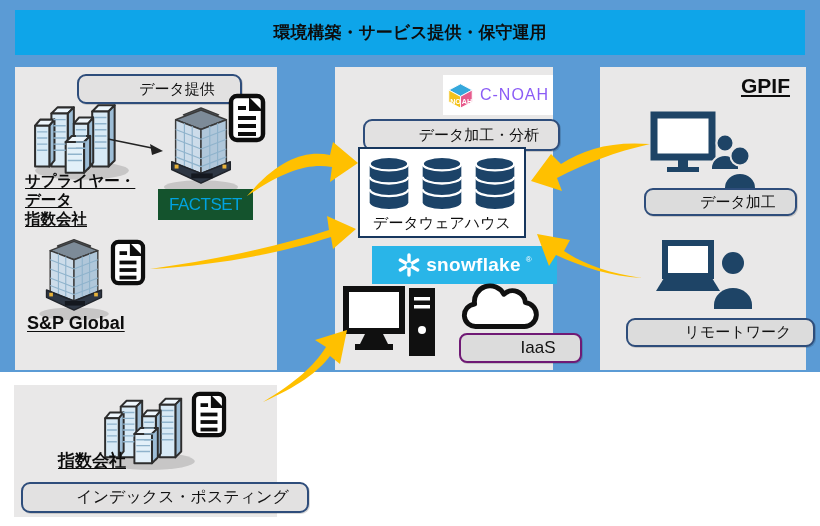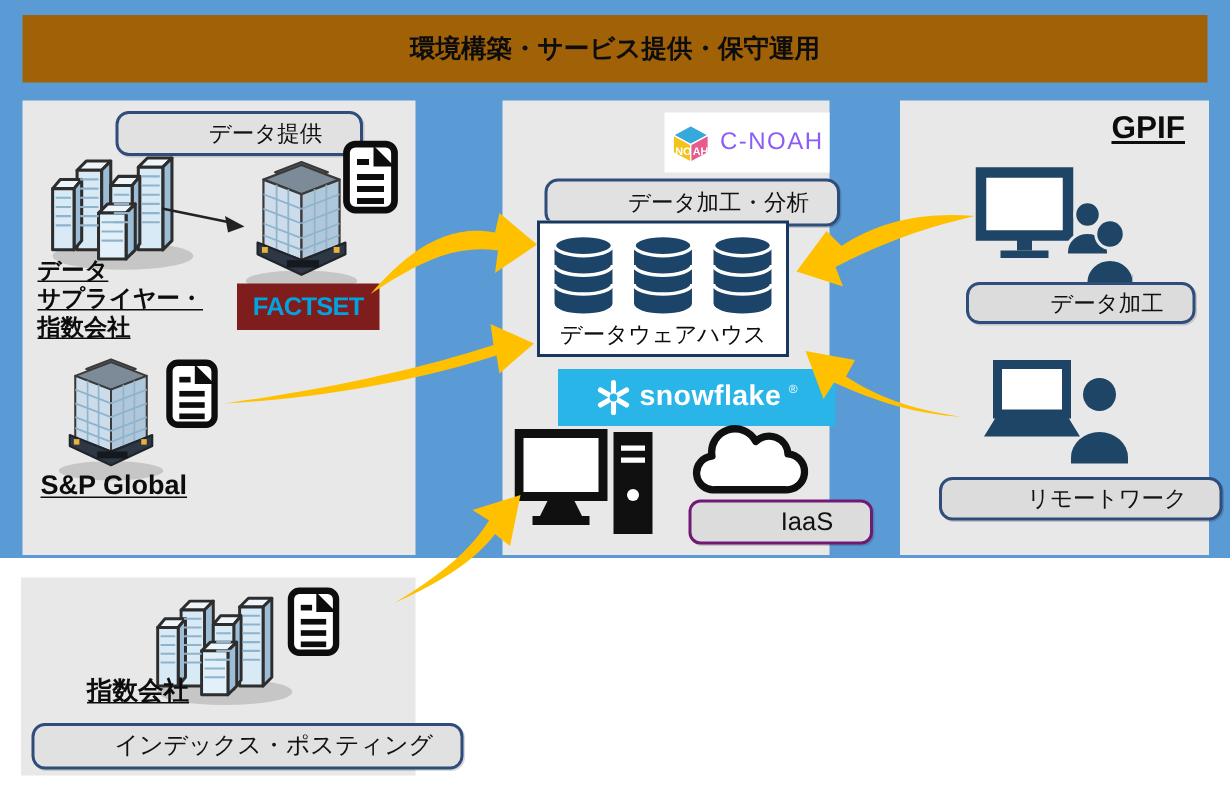--- a/index.html
+++ b/index.html
@@ -1,32 +1,32 @@
 <!DOCTYPE html>
 <html><head>
 <meta charset="utf-8">
 <style>
   html,body{margin:0;padding:0;background:#fff;}
   #stage{position:relative;width:820px;height:526px;background:#fff;overflow:hidden;
          font-family:"Liberation Sans","DejaVu Sans",sans-serif;color:#0d0d0d;}
   .abs{position:absolute;}
   #blue-bg{left:0;top:0;width:820px;height:372px;background:#5B9BD5;}
-  #banner{left:15px;top:10px;width:790px;height:45px;background:#a16207;display:flex;
+  #banner{left:15px;top:10px;width:790px;height:45px;background:#0ea5e9;display:flex;
           align-items:center;justify-content:center;font-size:17px;font-weight:bold;z-index:2;}
   .panel{background:#E9E8E8;z-index:2;}
   #left-panel{left:15px;top:67px;width:262px;height:303px;}
   #center-panel{left:335px;top:67px;width:218px;height:303px;}
   #right-panel{left:600px;top:67px;width:206px;height:303px;}
   #bottom-panel{left:14px;top:385px;width:263px;height:132px;}
   .pill{border:2px solid #2E4D7B;border-radius:9px;background:#E2E1E1;display:flex;
         align-items:center;justify-content:center;font-size:15px;color:#111;
         box-shadow:1px 1px 0 rgba(0,0,0,0.15);padding-left:35px;}
   .uname{font-weight:bold;text-decoration:underline;text-underline-offset:2px;line-height:19px;}
-  #factset-logo{background:#7f1d1d;display:flex;align-items:center;justify-content:center;
-        color:#00A3E0;font-weight:700;font-size:17px;letter-spacing:-0.5px;}
+  #factset-logo{background:#14532d;display:flex;align-items:center;justify-content:center;
+        color:#00A3E0;font-weight:400;font-size:17px;letter-spacing:-0.5px;}
   #cnoah-box{background:#fff;display:flex;align-items:center;justify-content:center;gap:6px;}
   #cnoah-text{font-size:16px;color:#8b5cf6;letter-spacing:1px;font-weight:500;}
   #warehouse-box{border:2px solid #17375E;background:#fff;display:flex;flex-direction:column;
         align-items:center;}
   .cyl-row{display:flex;gap:9px;margin-top:6px;}
   #snowflake-box{background:#29B5E8;display:flex;align-items:center;justify-content:center;gap:5px;}
   #snowflake-text{color:#fff;font-size:19px;font-weight:600;letter-spacing:0.3px;}
   #snowflake-reg{color:#fff;font-size:8px;vertical-align:top;position:relative;top:-6px;}
   #iaas-pill{border:2px solid #701a75;background:#DCDCDC;font-size:17px;border-radius:8px;}
   .gray-pill{background:#DCDCDC;}
@@ -102,22 +102,22 @@
     <svg class="abs" style="left:212px;top:26px;" width="40" height="50" viewBox="0 0 40 50">
       <rect x="4" y="3" width="32" height="44" rx="6" fill="#fff" stroke="#0d0d0d" stroke-width="4.5"></rect>
       <polygon points="22,4 36,18 22,18" fill="#0d0d0d"></polygon>
       <rect x="11" y="13" width="8" height="4" fill="#0d0d0d"></rect>
       <rect x="11" y="23" width="18" height="4" fill="#0d0d0d"></rect>
       <rect x="11" y="31" width="18" height="4" fill="#0d0d0d"></rect>
       <rect x="11" y="39" width="18" height="4" fill="#0d0d0d"></rect>
     </svg>
 
     <div class="abs uname" style="left:10px;top:104px;font-size:15.5px;">
+      <div>サプライヤー・</div>
       <div>データ</div>
-      <div>サプライヤー・</div>
       <div>指数会社</div>
     </div>
 
     <div id="factset-logo" class="abs" style="left:143px;top:122px;width:95px;height:31px;">
       <span>FACTSET</span>
     </div>
 
     <svg class="abs" style="left:20px;top:168px;" width="78" height="88" viewBox="0 0 84 96">
       <ellipse cx="42" cy="86" rx="38" ry="7" fill="#9e9e9e" opacity="0.45"></ellipse>
       <g stroke="#3a3a3a" stroke-width="1.5" stroke-linejoin="round">

